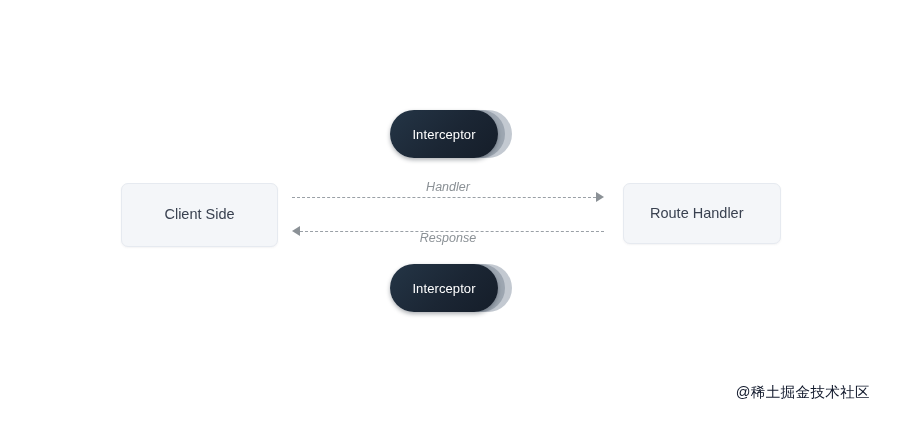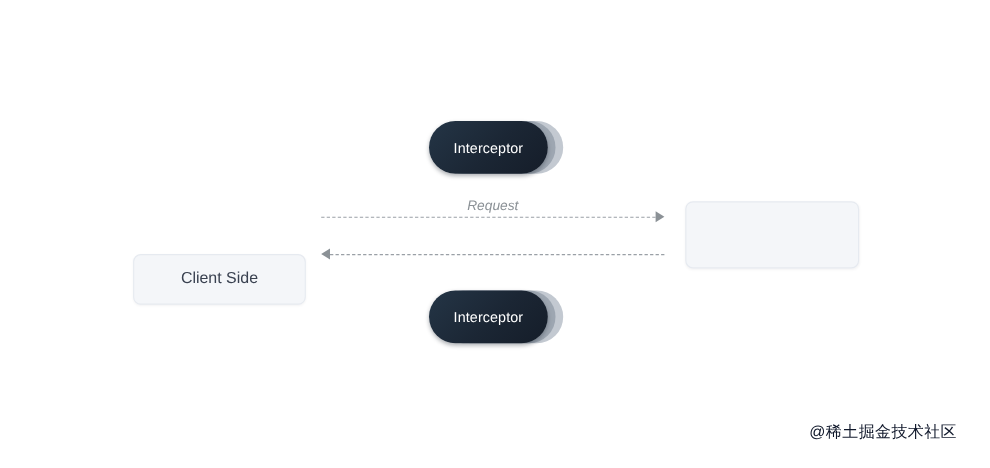--- a/index.html
+++ b/index.html
@@ -32,24 +32,23 @@
     display: flex;
     align-items: center;
     color: #394150;
     font-size: 14.5px;
     line-height: 1.5;
   }
   #client-side-box {
     left: 121px;
     top: 183px;
     width: 157px;
-    height: 46px;
+    height: 64px;
     justify-content: center;
     text-align: left;
-    margin-top: 48px;
   }
   #route-handler-box {
     left: 623px;
     top: 183px;
     width: 158px;
     height: 61px;
     justify-content: flex-start;
     padding-left: 26px;
     text-align: left;
   }
@@ -162,45 +161,47 @@
 <body>
 
 <div class="canvas">
 
   <div class="node-box" id="client-side-box">
     <span class="label-line">Client Side</span>
   </div>
 
   <div class="node-box" id="route-handler-box">
     <span>
+      <span class="label-line">Route Handler</span>
     </span>
   </div>
 
   <div class="pill-stack" id="interceptor-top-stack">
     <div class="pill-layer back-2"></div>
     <div class="pill-layer back-1"></div>
     <div class="pill-front">
       <span>Interceptor</span>
     </div>
   </div>
 
   <div class="pill-stack" id="interceptor-bottom-stack">
     <div class="pill-layer back-2"></div>
     <div class="pill-layer back-1"></div>
     <div class="pill-front">
       <span>Interceptor</span>
     </div>
   </div>
 
-  <div class="arrow-label" id="request-label">Request</div>
+  <div class="arrow-label" id="request-label">Handler</div>
   <div class="arrow-row" id="request-arrow">
     <div class="arrow-line"></div>
     <div class="arrow-head right"></div>
   </div>
 
   <div class="arrow-row" id="response-arrow">
     <div class="arrow-line"></div>
     <div class="arrow-head left"></div>
   </div>
+  <div class="arrow-label" id="response-label">Response</div>
 
   <div id="watermark">@稀土掘金技术社区</div>
 
 </div>
 
 </body></html>

